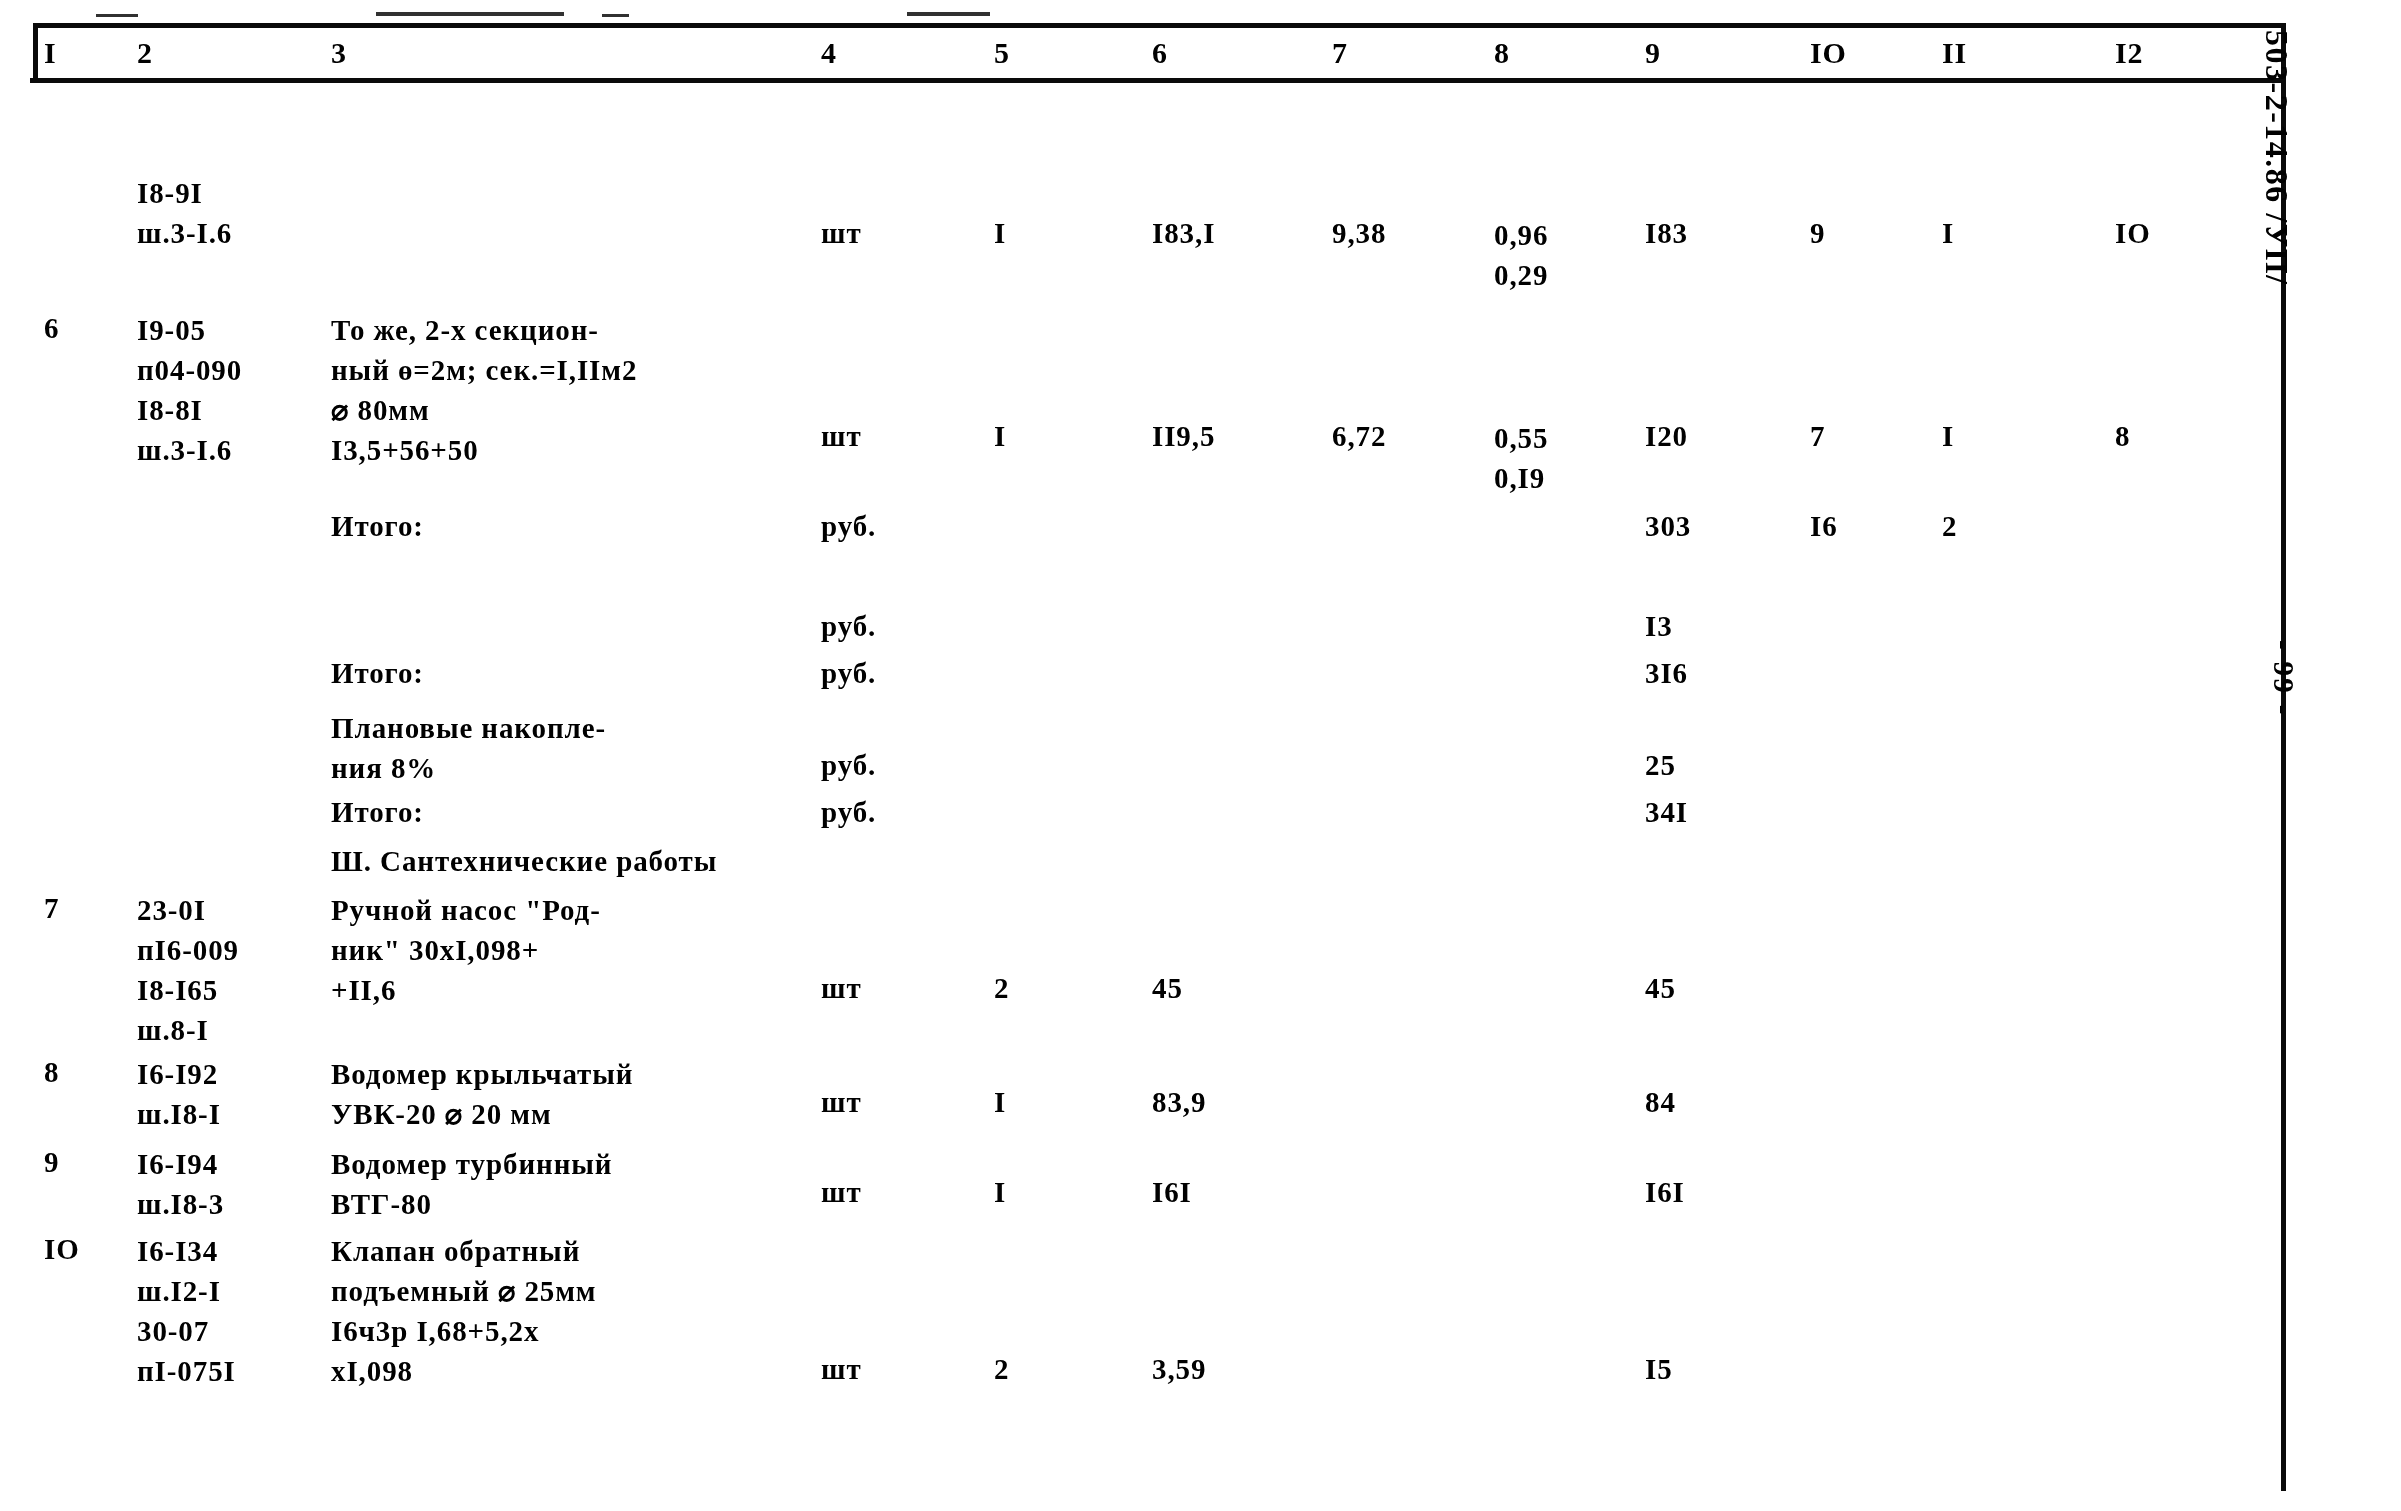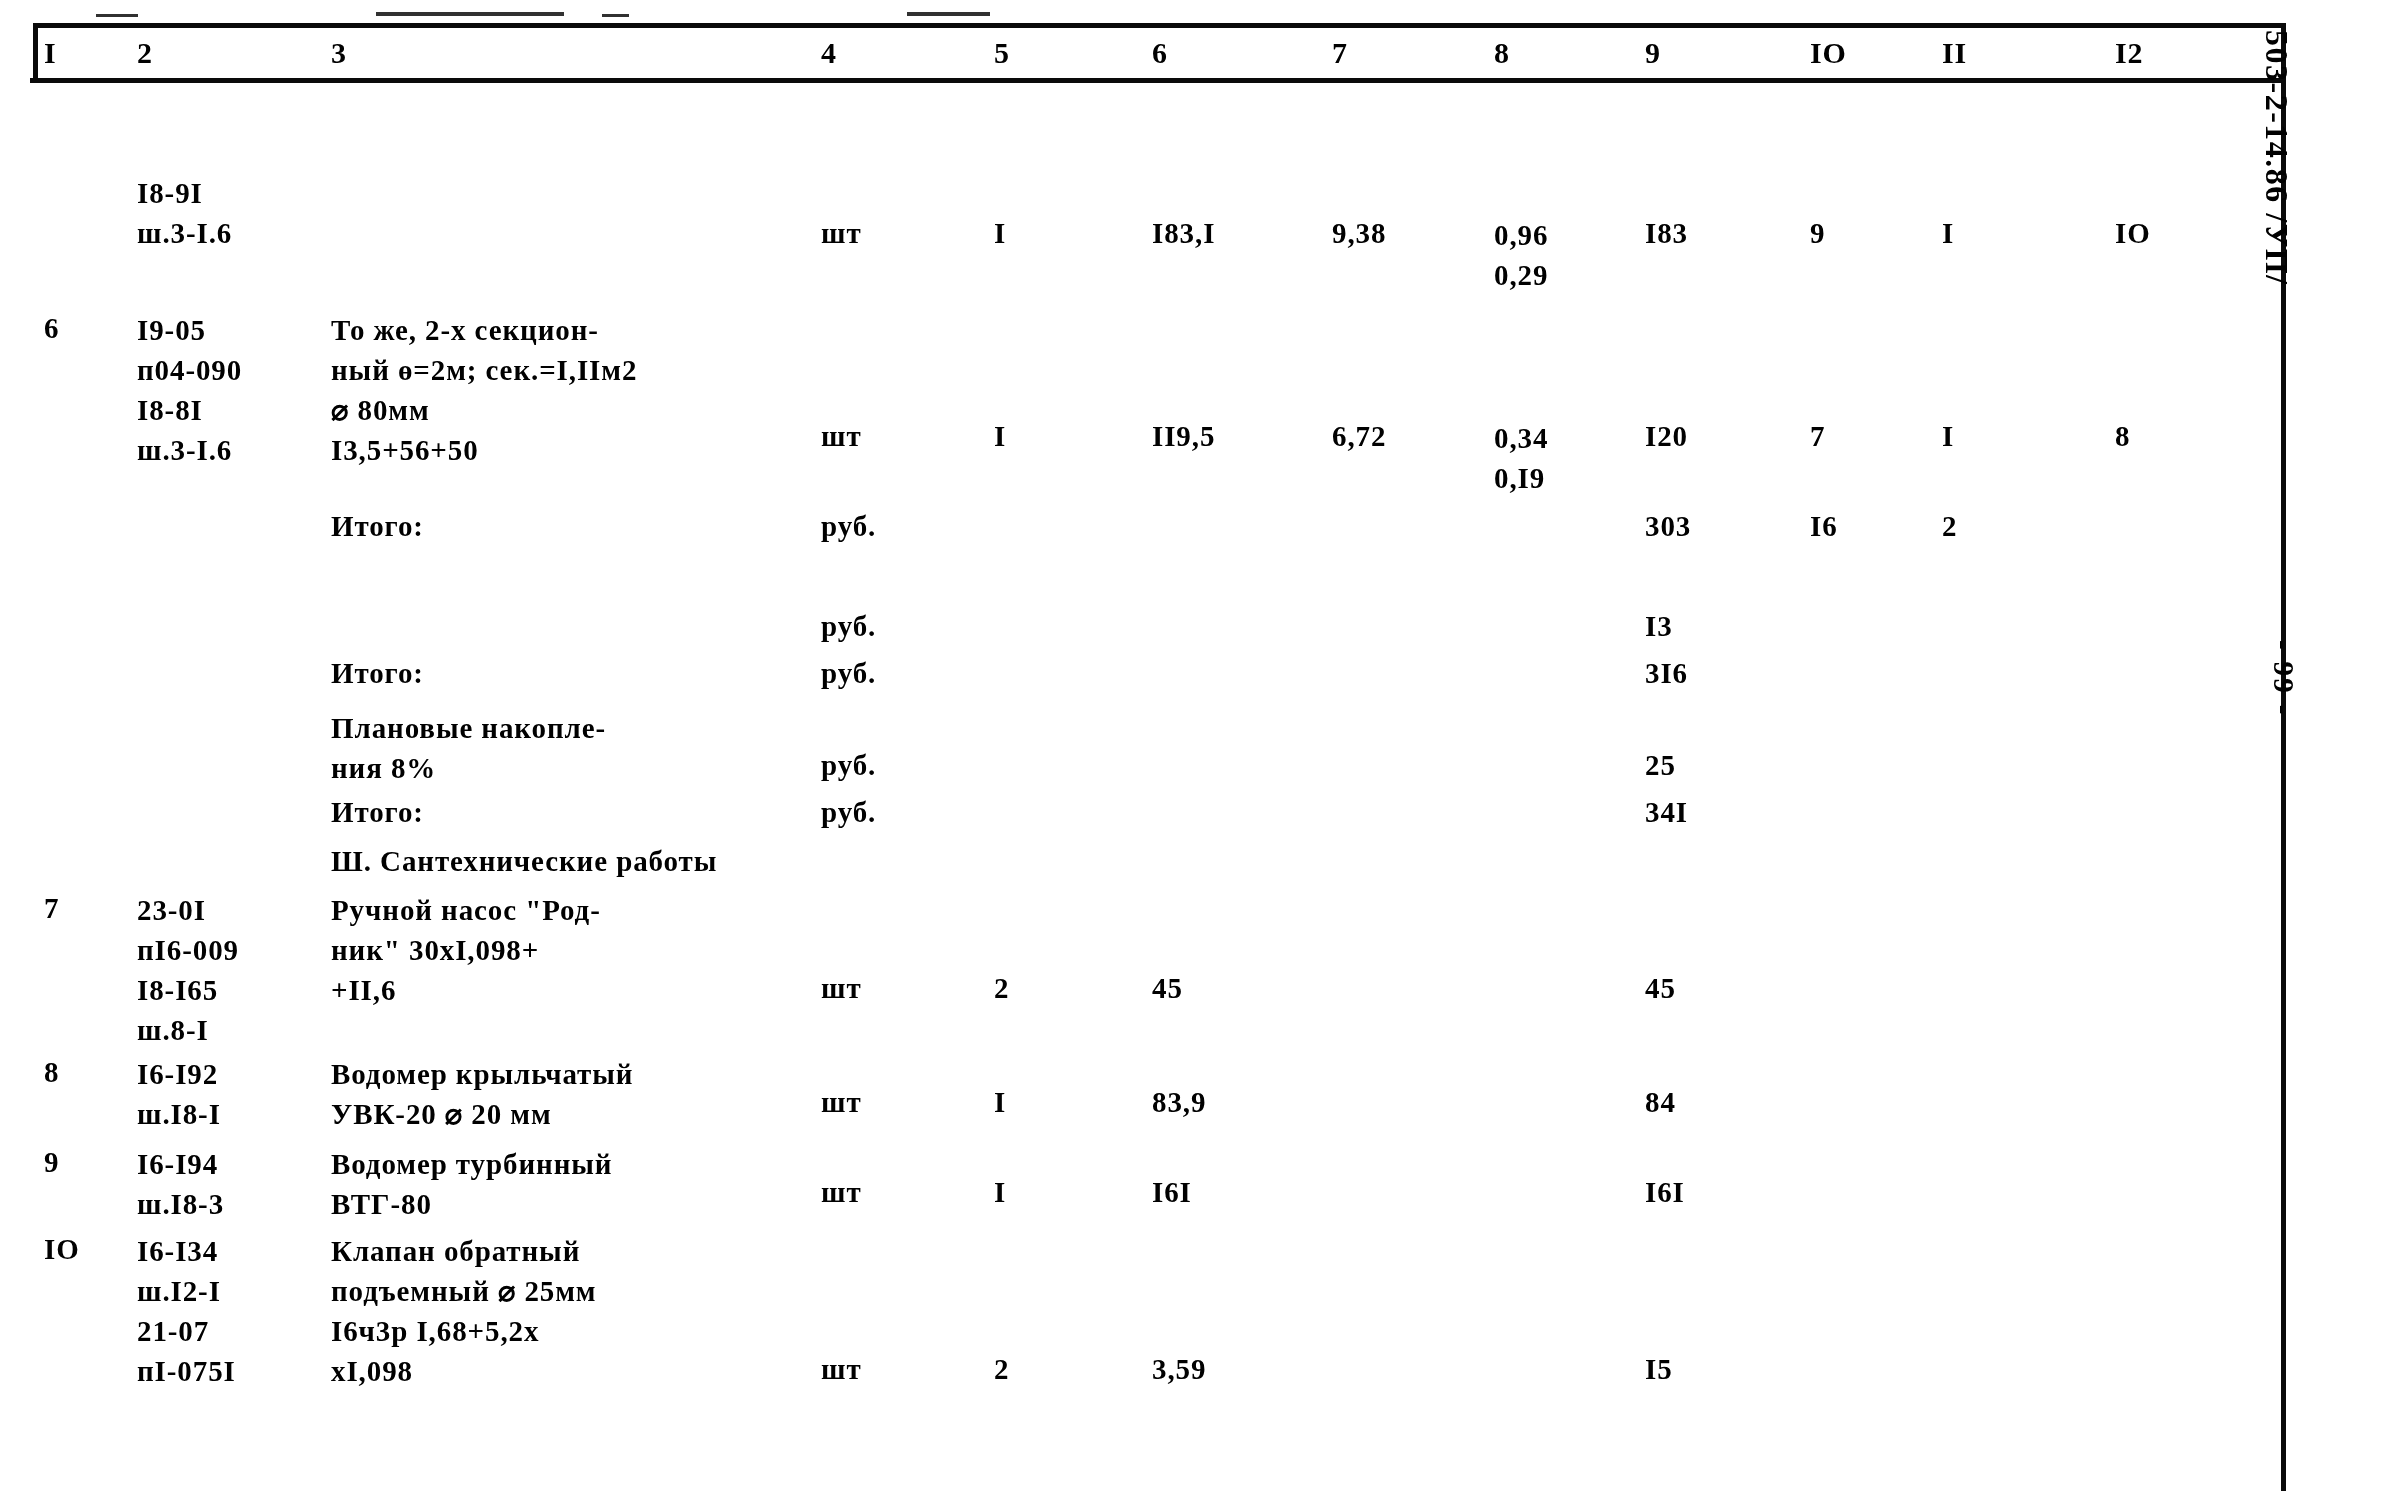--- a/index.html
+++ b/index.html
@@ -164,21 +164,21 @@
 I8-8I
 ш.3-I.6</div>
   <div class="cell c3 multiline" style="top:310px">То же, 2-х секцион-
 ный ө=2м; сек.=I,IIм2
 ⌀ 80мм
 I3,5+56+50</div>
   <div class="cell c4" style="top:418px">шт</div>
   <div class="cell c5" style="top:418px">I</div>
   <div class="cell c6" style="top:418px">II9,5</div>
   <div class="cell c7" style="top:418px">6,72</div>
-  <div class="cell c8 multiline" style="top:418px">0,34
+  <div class="cell c8 multiline" style="top:418px">0,55
 0,I9</div>
   <div class="cell c9" style="top:418px">I20</div>
   <div class="cell c10" style="top:418px">7</div>
   <div class="cell c11" style="top:418px">I</div>
   <div class="cell c12" style="top:418px">8</div>
 
   <div class="cell c3" style="top:508px">Итого:</div>
   <div class="cell c4" style="top:508px">руб.</div>
   <div class="cell c9" style="top:508px">303</div>
   <div class="cell c10" style="top:508px">I6</div>
@@ -231,21 +231,21 @@
   <div class="cell c3 multiline" style="top:1144px">Водомер турбинный
 ВТГ-80</div>
   <div class="cell c4" style="top:1174px">шт</div>
   <div class="cell c5" style="top:1174px">I</div>
   <div class="cell c6" style="top:1174px">I6I</div>
   <div class="cell c9" style="top:1174px">I6I</div>
 
   <div class="cell c1" style="top:1231px">IO</div>
   <div class="cell c2 multiline" style="top:1231px">I6-I34
 ш.I2-I
-21-07
+30-07
 пI-075I</div>
   <div class="cell c3 multiline" style="top:1231px">Клапан обратный
 подъемный ⌀ 25мм
 I6ч3р I,68+5,2х
 хI,098</div>
   <div class="cell c4" style="top:1351px">шт</div>
   <div class="cell c5" style="top:1351px">2</div>
   <div class="cell c6" style="top:1351px">3,59</div>
   <div class="cell c9" style="top:1351px">I5</div>
 

